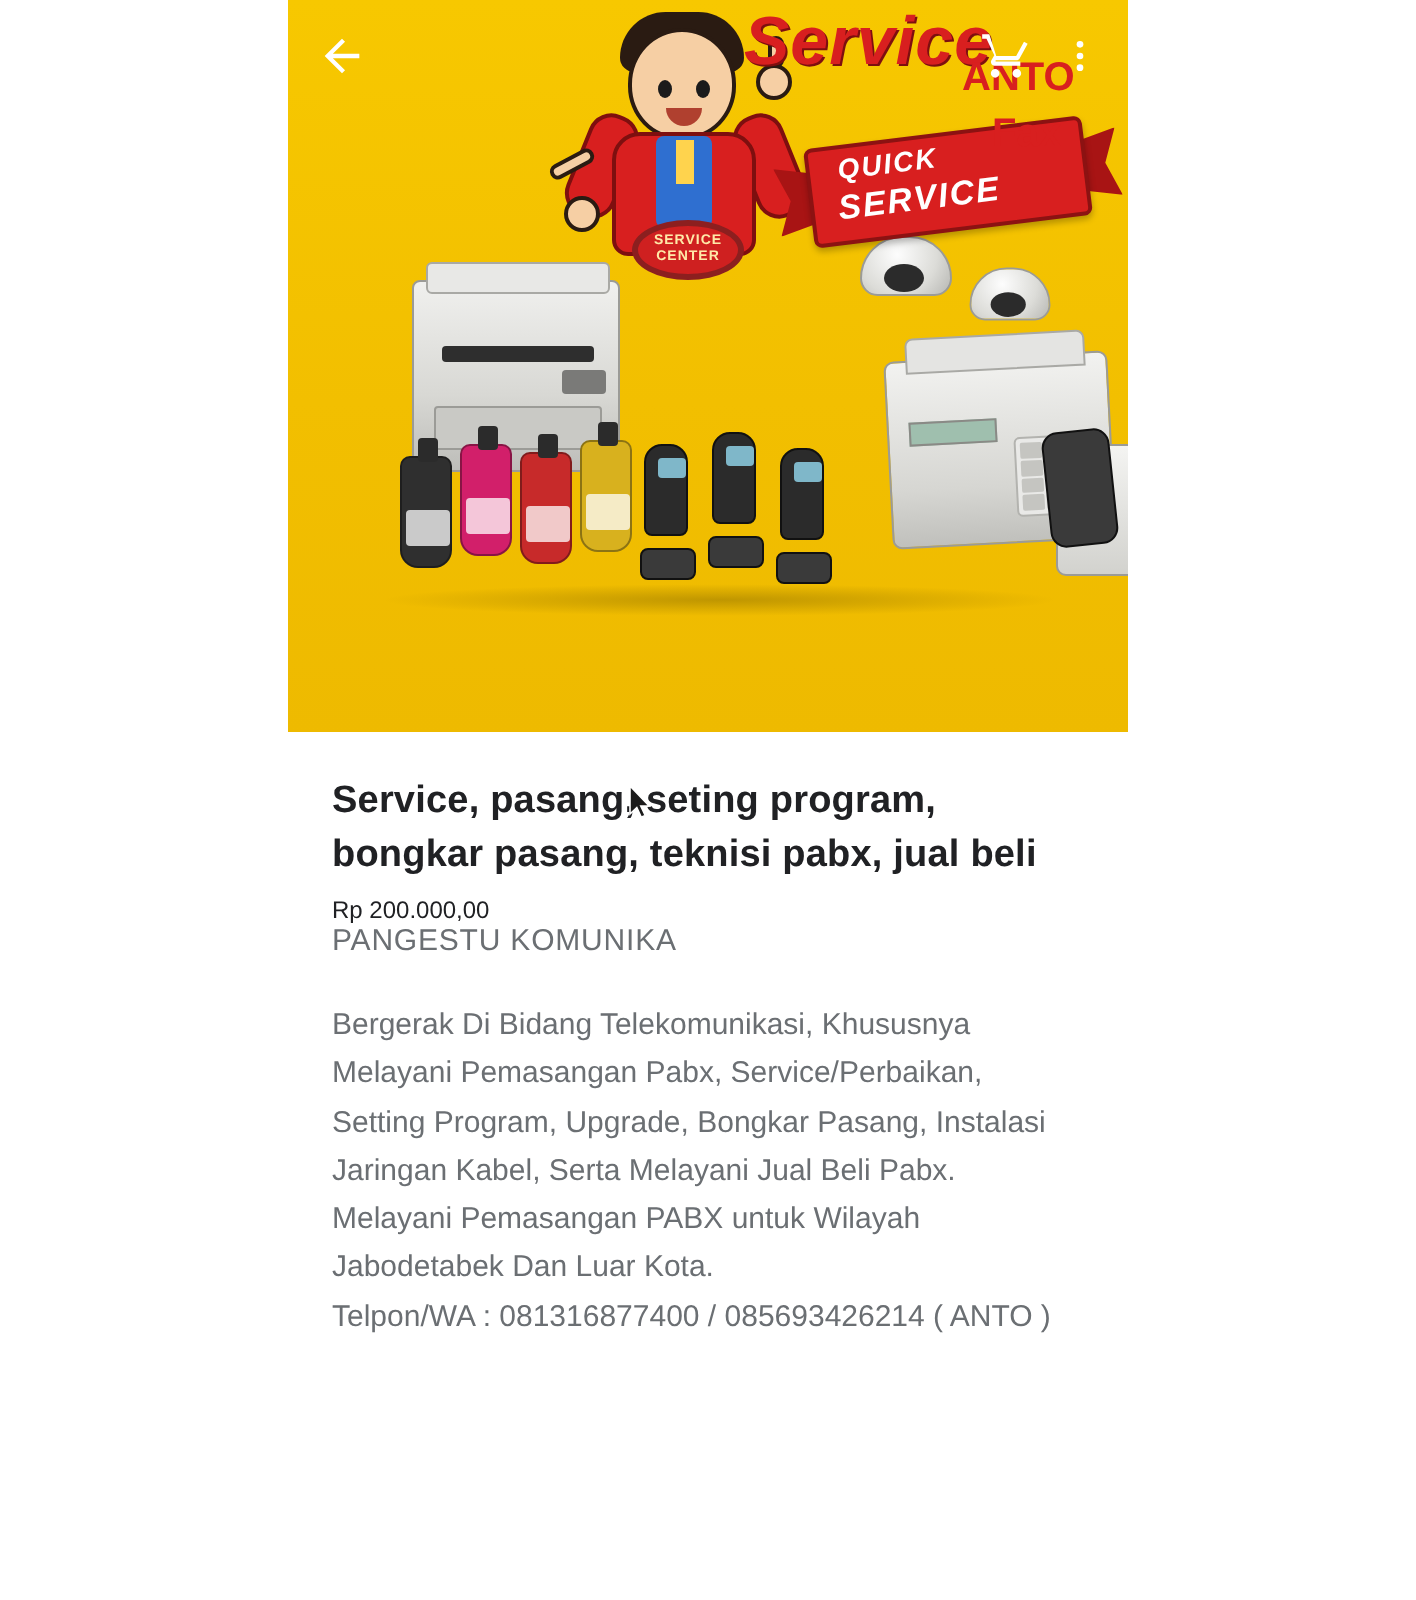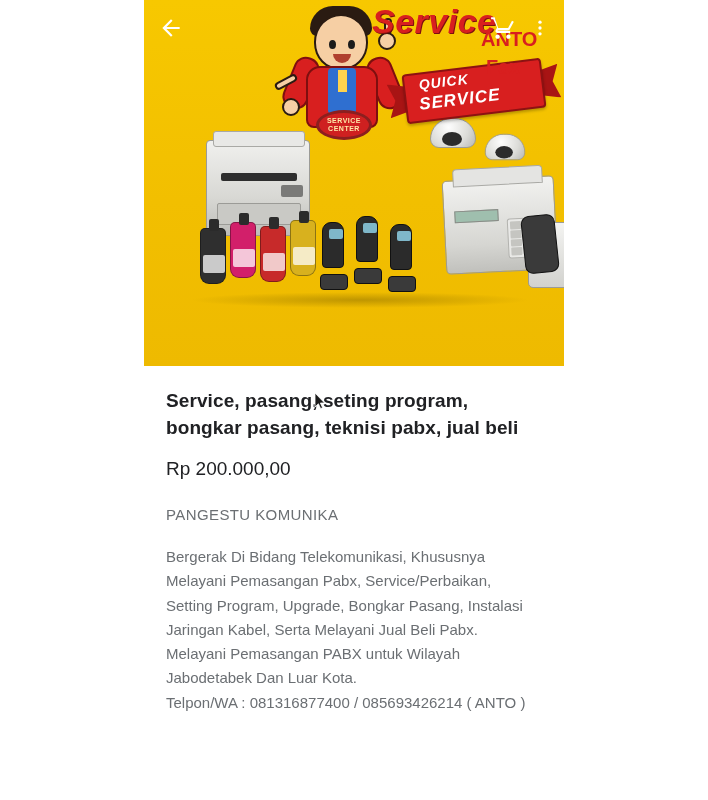--- a/index.html
+++ b/index.html
@@ -73,21 +73,21 @@
     top: 28px;
     left: 337px;
     font-size: 20px;
     font-weight: 600;
     color: #d81f1f;
     z-index: 25;
   }
   .hero-fax {
     position: absolute;
     top: 56px;
-    left: 342px;
+    left: 352px;
     font-size: 20px;
     font-weight: 600;
     color: #d81f1f;
     z-index: 25;
   }
 
   
   .mascot {
     position: absolute;
     top: 2px;
@@ -424,26 +424,25 @@
   
   .details { padding: 22px 22px 0 22px; }
   .title {
     font-size: 19px;
     line-height: 1.42;
     font-weight: bold;
     color: #202124;
     letter-spacing: 0.1px;
   }
   .price {
-    margin-top: 16px;
-    font-size: 19px;
+    margin-top: 6px;
+    font-size: 12px;
     color: #202124;
   }
   .seller {
-    margin-top: 26px;
     font-size: 15px;
     color: #6b6f73;
     letter-spacing: .4px;
   }
   .desc {
     margin-top: 22px;
     font-size: 15px;
     line-height: 1.62;
     color: #6b6f73;
     white-space: pre-line;

